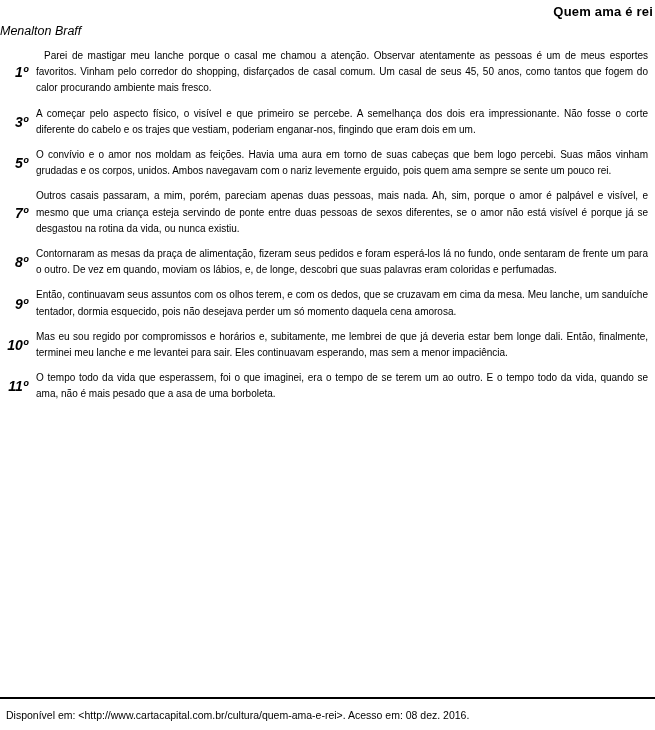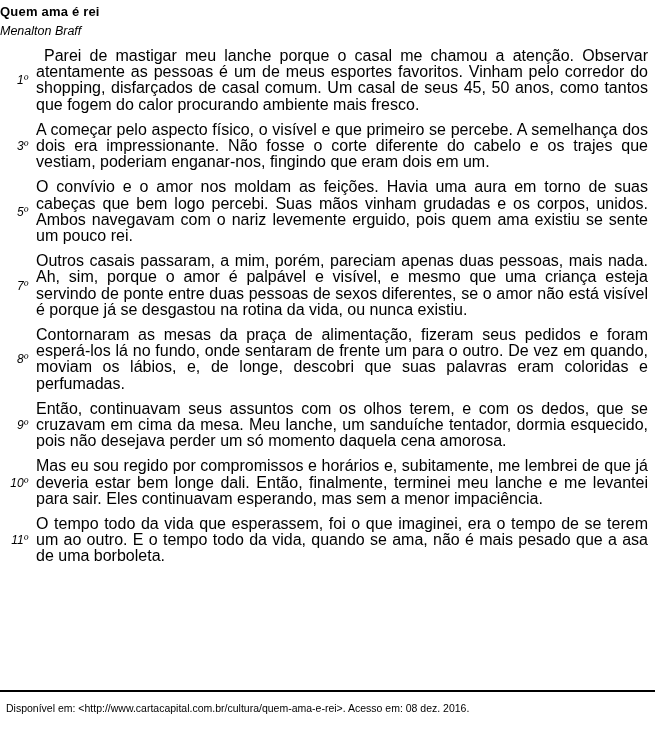--- a/index.html
+++ b/index.html
@@ -24,24 +24,24 @@
     box-sizing: border-box;
   }
 
   
   .doc-header {
     padding-top: 4px;
   }
   .doc-title {
     font-size: 13px;
     font-weight: bold;
-    text-align: left;
+    text-align: right;
     letter-spacing: 0.2px;
     margin: 0;
-    padding-right: 10px;
+    padding-right: 2px;
     line-height: 16px;
   }
   .doc-author {
     font-size: 12.5px;
     font-style: italic;
     margin: 3px 7px 0 0;
     line-height: 16px;
   }
 
   
@@ -54,51 +54,51 @@
     display: flex;
     align-items: center;
     margin-bottom: 9px;
   }
   .para-row:last-child { margin-bottom: 0; }
 
   .para-num {
     flex: 0 0 30px;
     width: 30px;
     text-align: right;
-    font-size: 12px;
+    font-size: 14px;
     font-style: italic;
-    font-weight: normal;
+    font-weight: bold;
     line-height: 16px;
     padding-right: 2px;
     box-sizing: border-box;
     white-space: nowrap;
     align-self: center;
   }
 
   .para-text {
     flex: 1 1 auto;
-    font-size: 16px;
+    font-size: 10px;
     line-height: 16.2px;
     text-align: justify;
     text-justify: inter-word;
     padding-left: 6px;
     margin: 0;
     hyphens: none;
   }
   .para-text.indented {
     text-indent: 8px;
   }
 
   
   .doc-footer {
     position: absolute;
     left: 0;
     right: 0;
     bottom: 0;
-    height: 40px;
+    height: 33px;
   }
   .footer-rule {
     width: 100%;
     height: 2px;
     background: #000000;
     margin: 0;
     border: 0;
   }
   .footer-source {
     font-size: 10.5px;
@@ -127,21 +127,21 @@
 
 
     <div class="para-row">
       <div class="para-num">3º</div>
       <p class="para-text">A começar pelo aspecto físico, o visível e que primeiro se percebe. A semelhança dos dois era impressionante. Não fosse o corte diferente do cabelo e os trajes que vestiam, poderiam enganar-nos, fingindo que eram dois em um.</p>
     </div>
 
 
     <div class="para-row">
       <div class="para-num">5º</div>
-      <p class="para-text">O convívio e o amor nos moldam as feições. Havia uma aura em torno de suas cabeças que bem logo percebi. Suas mãos vinham grudadas e os corpos, unidos. Ambos navegavam com o nariz levemente erguido, pois quem ama existiu se sente um pouco rei.</p>
+      <p class="para-text">O convívio e o amor nos moldam as feições. Havia uma aura em torno de suas cabeças que bem logo percebi. Suas mãos vinham grudadas e os corpos, unidos. Ambos navegavam com o nariz levemente erguido, pois quem ama sempre se sente um pouco rei.</p>
     </div>
 
 
     <div class="para-row">
       <div class="para-num">7º</div>
       <p class="para-text">Outros casais passaram, a mim, porém, pareciam apenas duas pessoas, mais nada. Ah, sim, porque o amor é palpável e visível, e mesmo que uma criança esteja servindo de ponte entre duas pessoas de sexos diferentes, se o amor não está visível é porque já se desgastou na rotina da vida, ou nunca existiu.</p>
     </div>
 
     <div class="para-row">
       <div class="para-num">8º</div>

